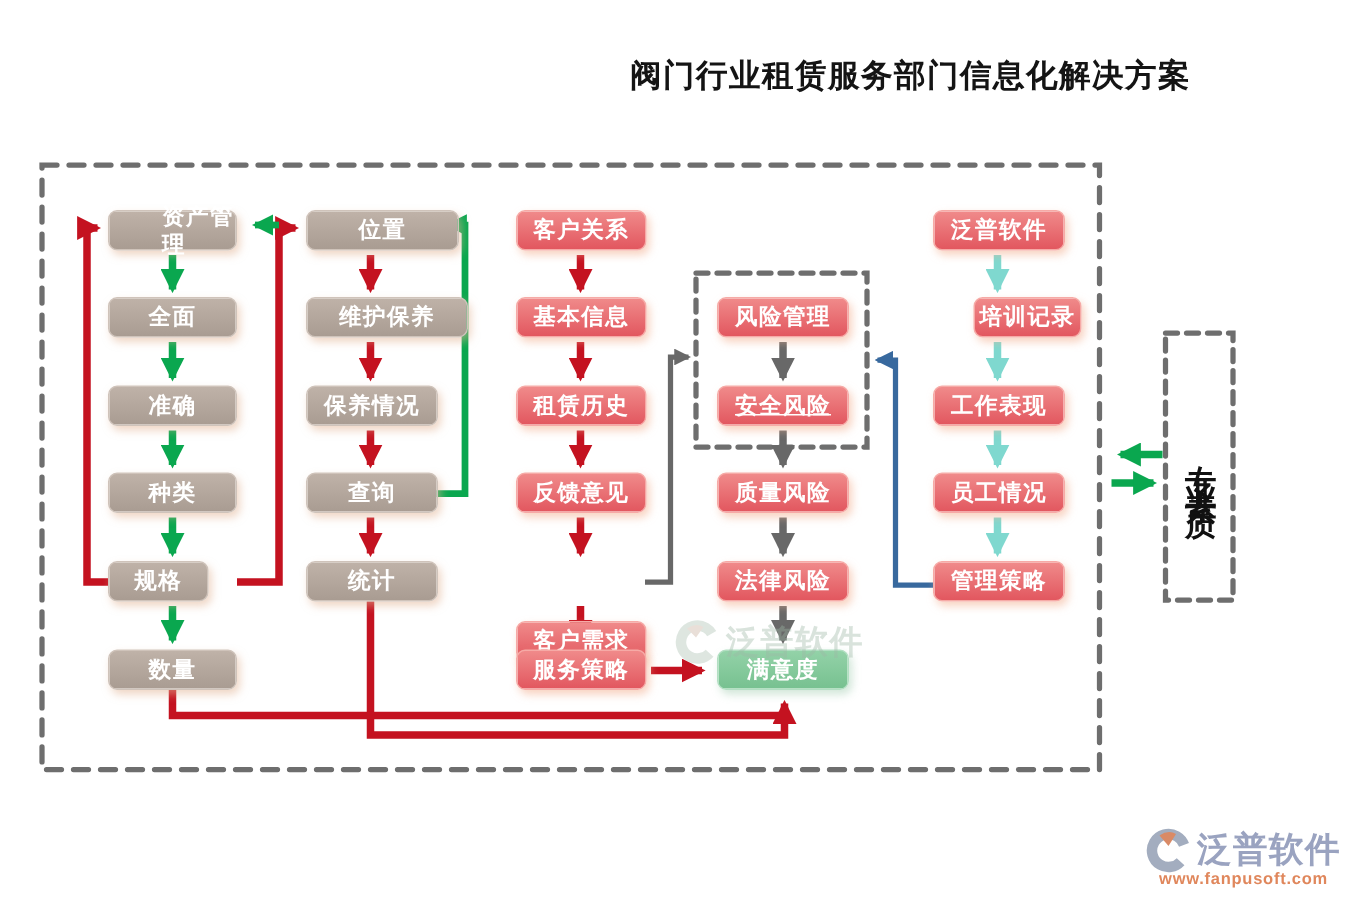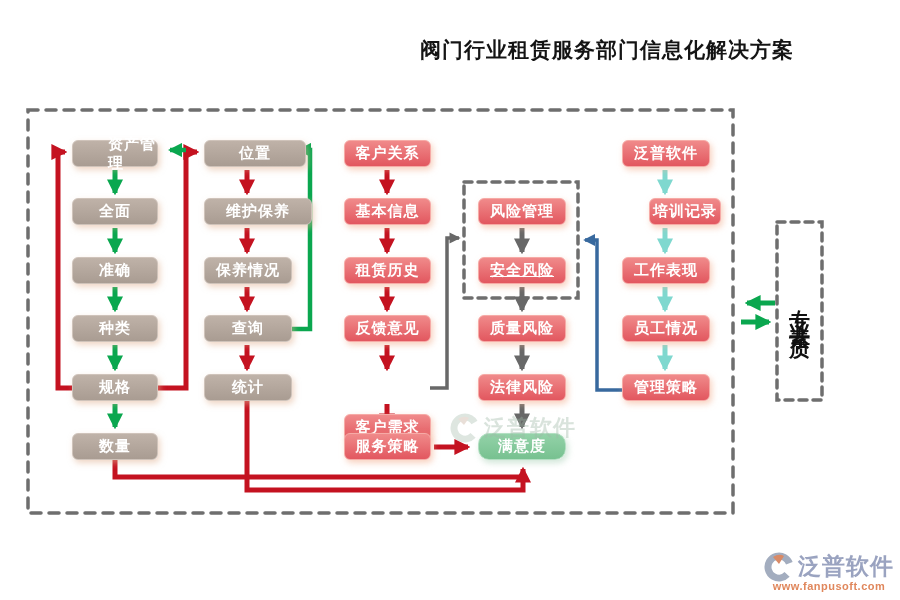--- a/index.html
+++ b/index.html
@@ -143,21 +143,21 @@
   </div>
 <div class="node tan" style="left:72px;top:198px;width:86px;">
     <span>全面</span>
   </div>
 <div class="node tan" style="left:72px;top:257px;width:86px;">
     <span>准确</span>
   </div>
 <div class="node tan" style="left:72px;top:315px;width:86px;">
     <span>种类</span>
   </div>
-<div class="node tan" style="left:72px;top:374px;width:86px;align-items:center;">
+<div class="node tan" style="left:72px;top:374px;width:67px;align-items:center;">
     <span>规格</span>
   </div>
 <div class="node tan" style="left:72px;top:433px;width:86px;">
     <span>数量</span>
   </div>
 
 <div class="node tan" style="left:204px;top:140px;width:102px;font-family:Liberation Mono, monospace;">
     <span>位置</span>
   </div>
 <div class="node tan" style="left:204px;top:198px;width:108px;">
@@ -197,21 +197,21 @@
   </div>
 <div class="node red" style="left:478px;top:257px;width:88px;text-decoration:underline;">
     <span>安全风险</span>
   </div>
 <div class="node red" style="left:478px;top:315px;width:88px;">
     <span>质量风险</span>
   </div>
 <div class="node red" style="left:478px;top:374px;width:88px;">
     <span>法律风险</span>
   </div>
-<div class="node green" style="left:478px;top:433px;width:88px;border-radius:11px;">
+<div class="node green" style="left:478px;top:433px;width:88px;">
     <span>满意度</span>
   </div>
 
 <div class="node red" style="left:622px;top:140px;width:88px;">
     <span>泛普软件</span>
   </div>
 <div class="node red" style="left:649px;top:198px;width:72px;">
     <span>培训记录</span>
   </div>
 <div class="node red" style="left:622px;top:257px;width:88px;">

